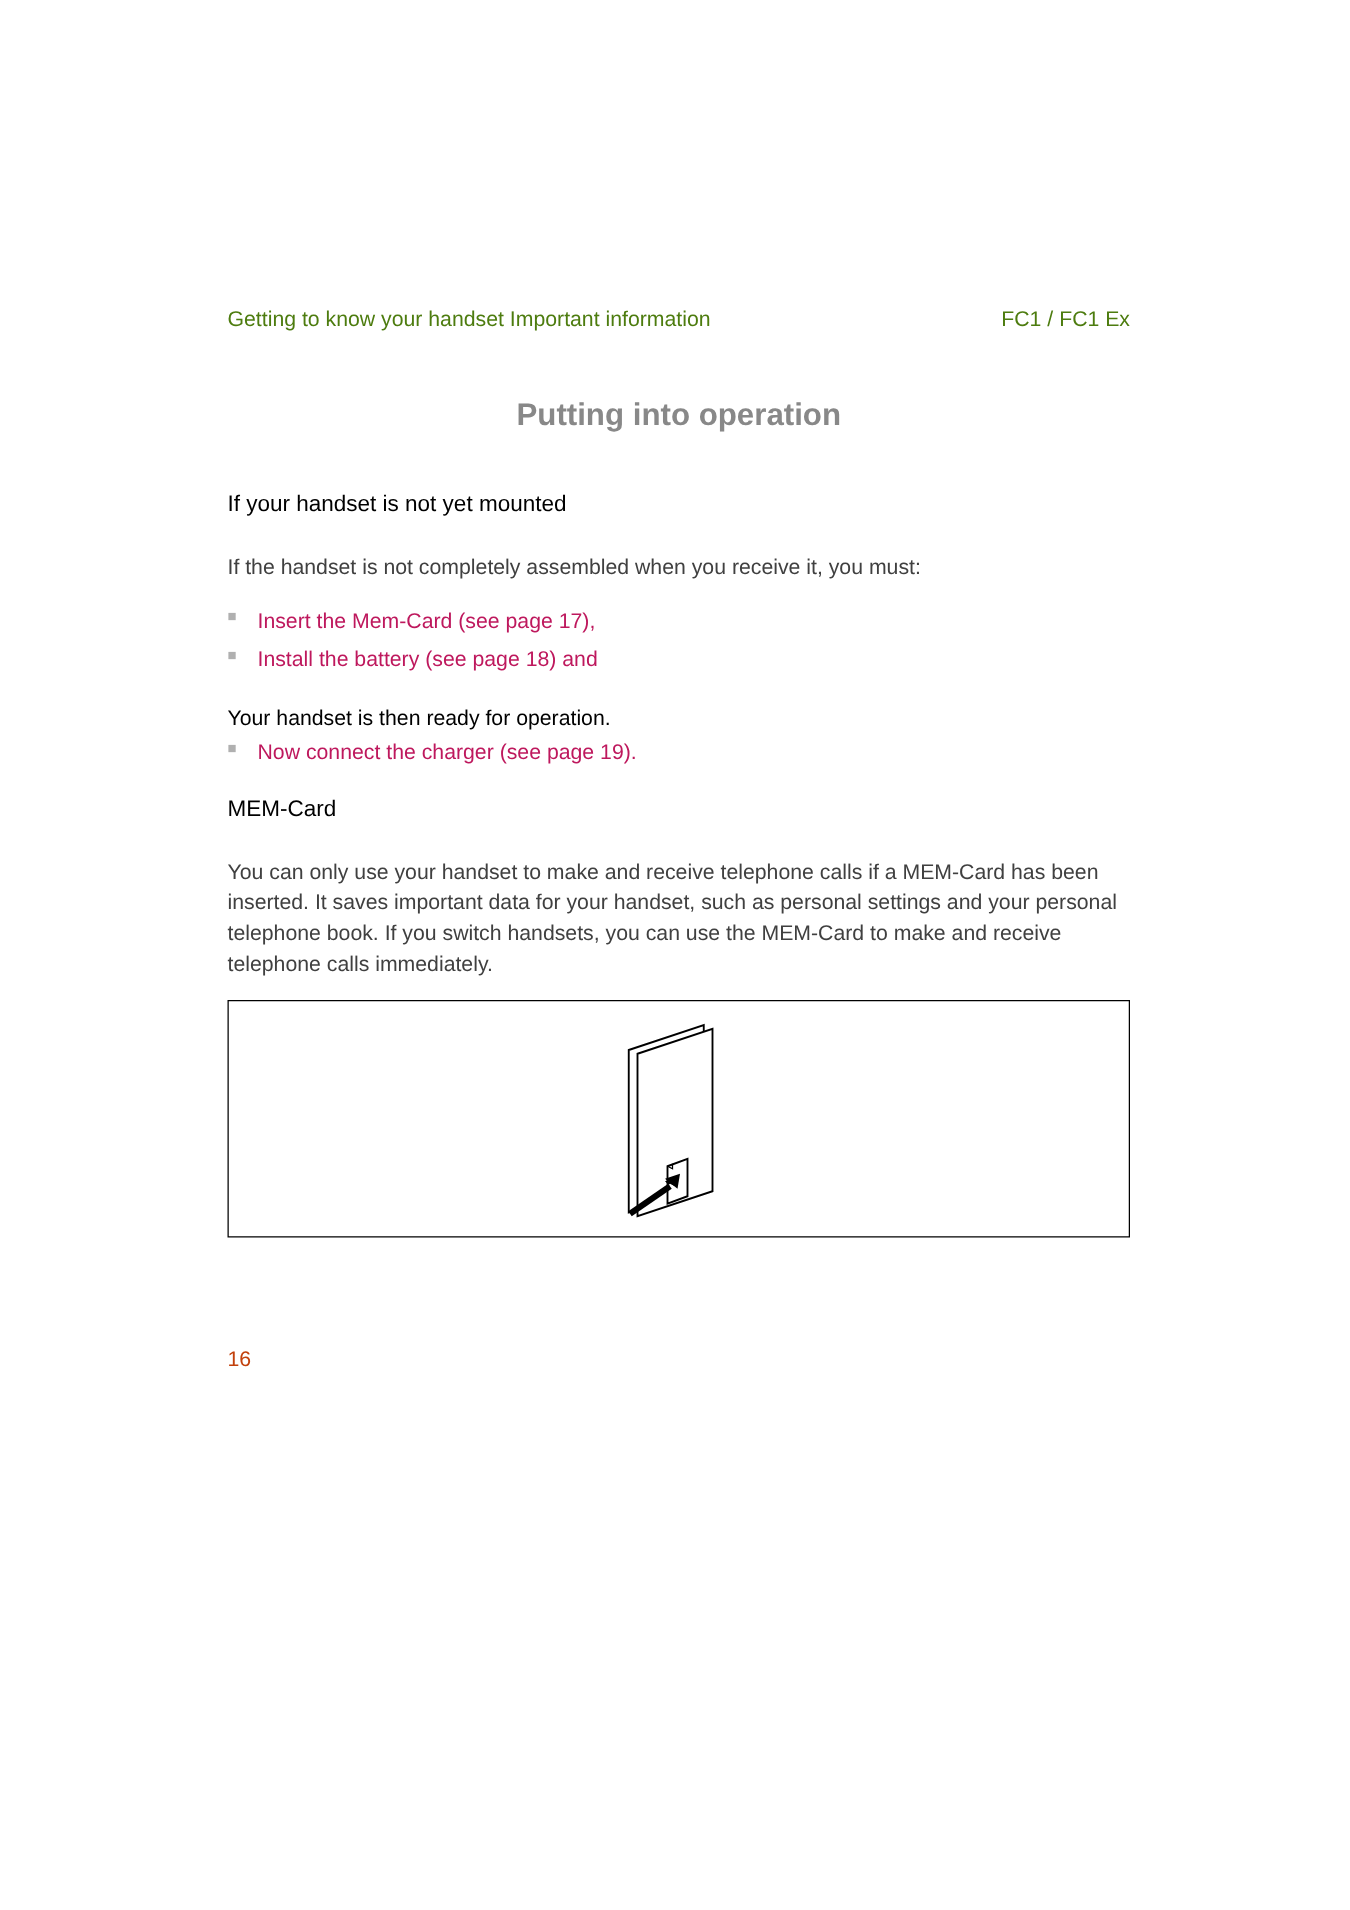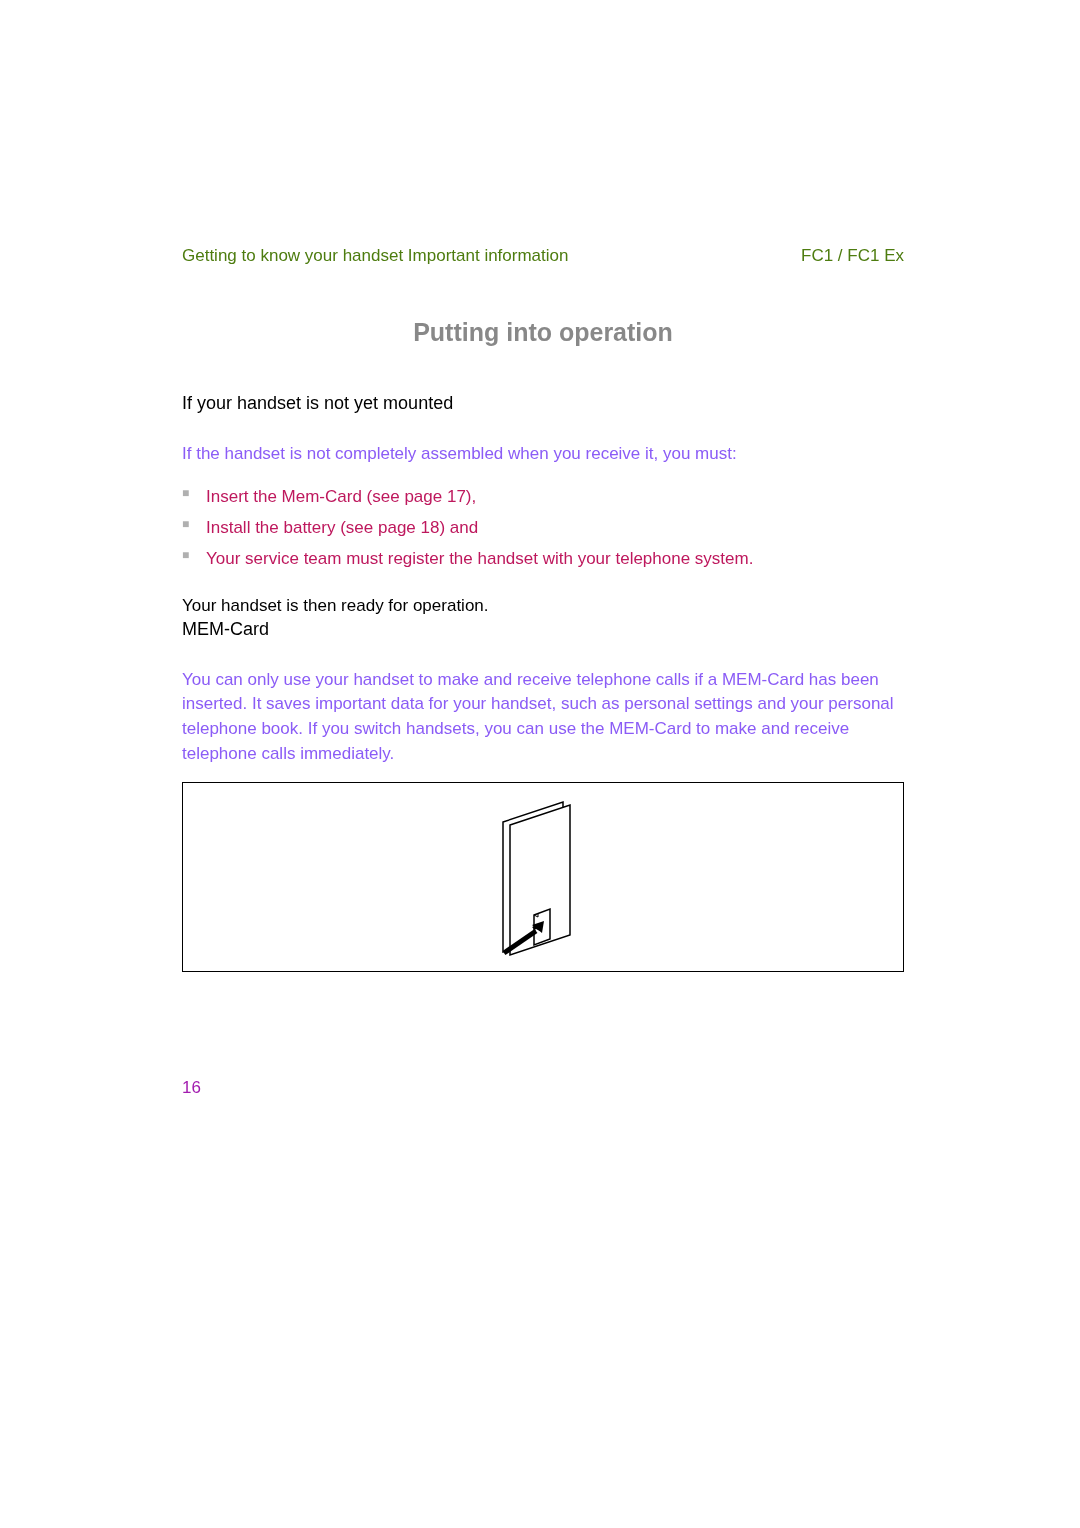--- a/index.html
+++ b/index.html
@@ -32,21 +32,21 @@
       text-align: center;
     }
     .sub-heading {
       font-size: 18px;
       font-weight: normal;
       color: #000;
       margin-bottom: 28px;
     }
     .body-text {
       font-size: 17px;
-      color: #8b5cf6;
+      color: #404040;
       line-height: 1.45;
       margin-bottom: 16px;
     }
     .body-text-tight {
       font-size: 17px;
       color: #000;
       line-height: 1.45;
     }
     ul.bullet-list {
       list-style: none;
@@ -82,46 +82,48 @@
       display: flex;
       align-items: center;
       justify-content: center;
       margin-top: 10px;
     }
     .page-number {
       position: absolute;
       bottom: 430px;
       left: 182px;
       font-size: 17px;
-      color: #a21caf;
+      color: #c2410c;
     }
   </style>
 </head>
 <body>
 
 <div class="page">
 
   <div class="header-line">
     <span>Getting to know your handset Important information</span>
     <span>FC1 / FC1 Ex</span>
   </div>
 
   <h1 class="main-heading">Putting into operation</h1>
 
   <h2 class="sub-heading">If your handset is not yet mounted</h2>
   <p class="body-text">If the handset is not completely assembled when you receive it, you must:</p>
 
   <ul class="bullet-list">
     <li>Insert the Mem-Card (see page 17),</li>
     <li>Install the battery (see page 18) and</li>
-    <li>Your service team must register the handset with your telephone system.</li>
   </ul>
 
   <p class="body-text-tight">Your handset is then ready for operation.</p>
 
+  <ul class="bullet-list section-gap">
+    <li>Now connect the charger (see page 19).</li>
+  </ul>
 
 
   <h2 class="sub-heading">MEM-Card</h2>
   <p class="body-text">You can only use your handset to make and receive telephone calls if a MEM-Card has been inserted. It saves important data for your handset, such as personal settings and your personal telephone book. If you switch handsets, you can use the MEM-Card to make and receive telephone calls immediately.</p>
 
   <div class="figure-box">
     <svg width="110" height="160" viewBox="0 0 110 160">
 
       <polygon points="15,25 75,5 75,135 15,155" fill="none" stroke="#000" stroke-width="1.5"></polygon>
 

